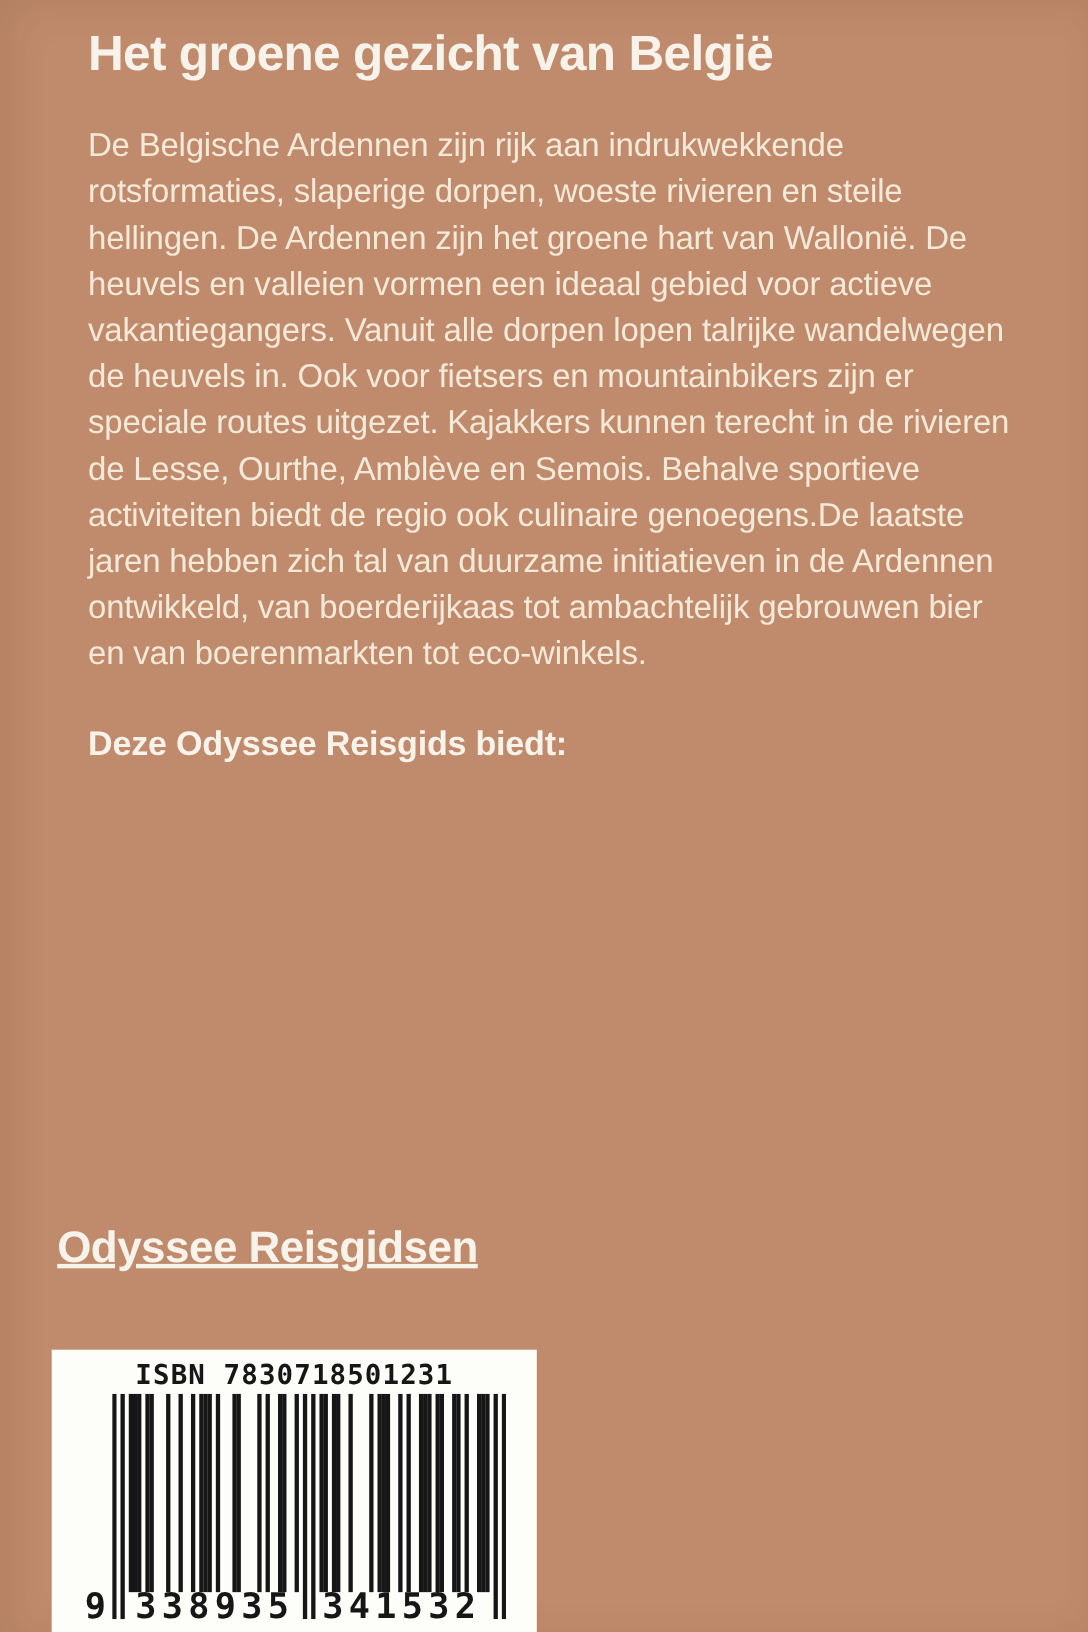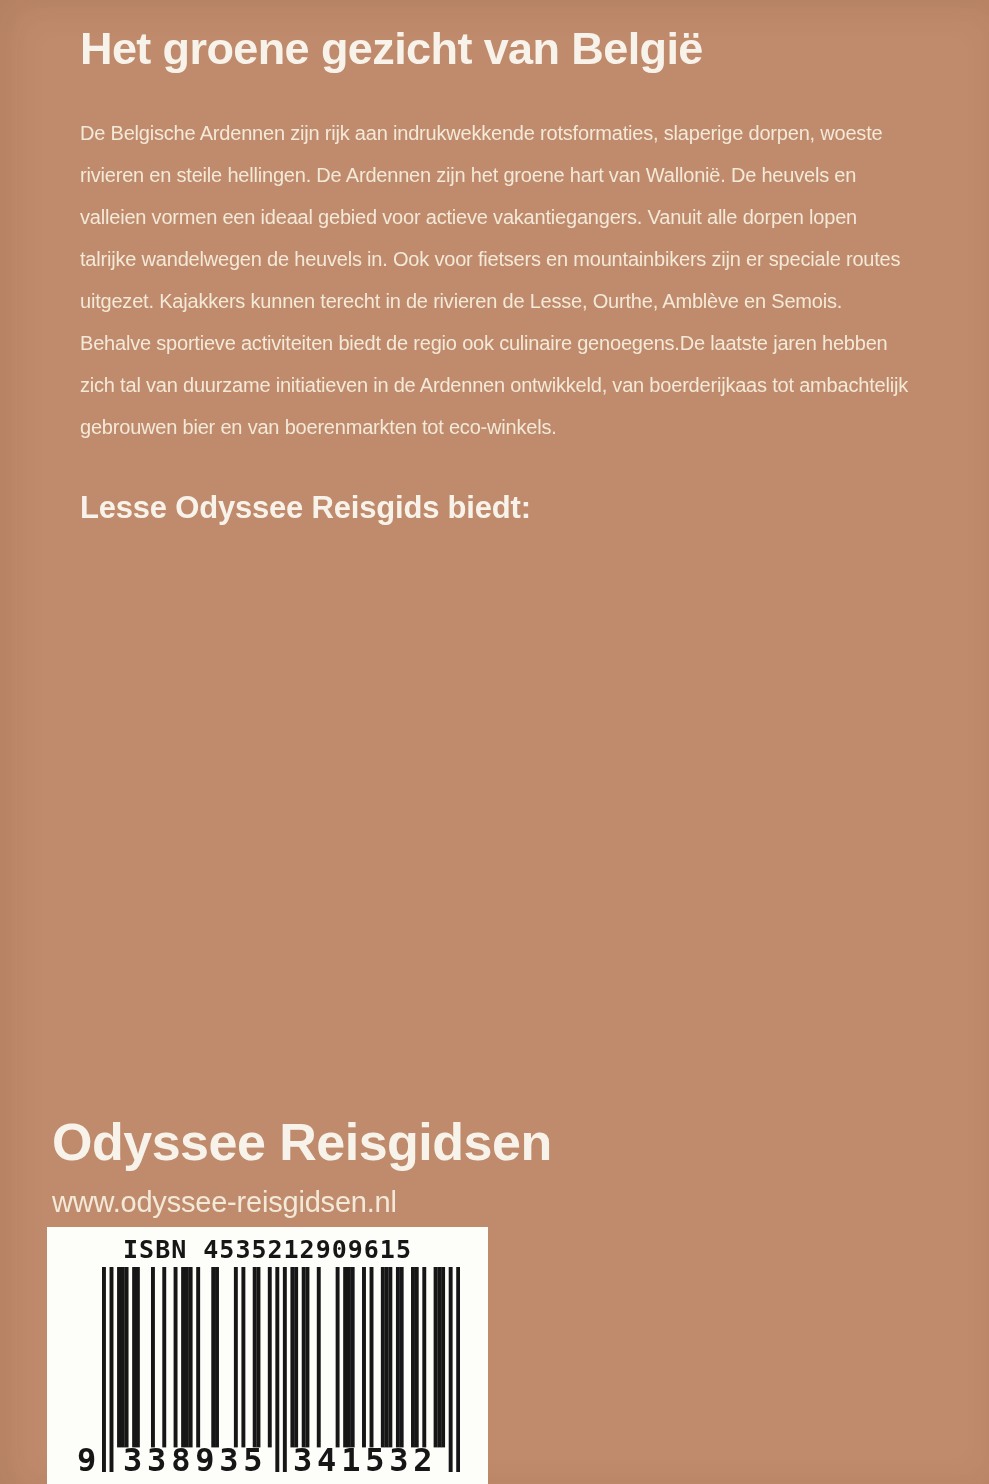--- a/index.html
+++ b/index.html
@@ -24,21 +24,21 @@
   .page-title{
     color:var(--heading);
     font-size:45px;
     font-weight:700;
     letter-spacing:-0.6px;
     line-height:1.1;
   }
   .intro{
     margin-top:38px;
     color:var(--body);
-    font-size:20px;
+    font-size:30px;
     line-height:42px;
     letter-spacing:-0.2px;
     width:838px;
   }
   .list-heading{
     margin-top:42px;
     color:var(--heading);
     font-size:31px;
     font-weight:700;
     letter-spacing:-0.2px;
@@ -61,23 +61,24 @@
     color:var(--body);
     font-size:26px;
   }
   .publisher-block{
     position:absolute;
     left:52px;
     top:1112px;
   }
   .publisher-name{
     color:var(--heading);
-    font-size:52px;
+    font-size:40px;
     font-weight:700;
     letter-spacing:-0.5px;
+    text-decoration:underline;
   }
   .website{
     display:block;
     margin-top:14px;
     color:var(--body);
     font-size:29px;
     letter-spacing:-0.2px;
   }
   .barcode-box{
     position:absolute;
@@ -121,31 +122,30 @@
   .digit-group2{left:246px;letter-spacing:4.8px;}
 </style>
 </head>
 <body>
 
 <div class="cover-content">
   <h1 class="page-title">Het groene gezicht van België</h1>
 
   <p class="intro">De Belgische Ardennen zijn rijk aan indrukwekkende rotsformaties, slaperige dorpen, woeste rivieren en steile hellingen. De Ardennen zijn het groene hart van Wallonië. De heuvels en valleien vormen een ideaal gebied voor actieve vakantiegangers. Vanuit alle dorpen lopen talrijke wandelwegen de heuvels in. Ook voor fietsers en mountainbikers zijn er speciale routes uitgezet. Kajakkers kunnen terecht in de rivieren de Lesse, Ourthe, Amblève en Semois. Behalve sportieve activiteiten biedt de regio ook culinaire genoegens.De laatste jaren hebben zich tal van duurzame initiatieven in de Ardennen ontwikkeld, van boerderijkaas tot ambachtelijk gebrouwen bier en van boerenmarkten tot eco-winkels.</p>
 
-  <h2 class="list-heading">Lesse Odyssee Reisgids biedt:</h2>
+  <h2 class="list-heading">Deze Odyssee Reisgids biedt:</h2>
 
 </div>
 
 <div class="publisher-block">
   <div class="publisher-name">Odyssee Reisgidsen</div>
-  <span class="website">www.odyssee-reisgidsen.nl</span>
 </div>
 
 <div class="barcode-box">
-  <div class="isbn-label">ISBN 4535212909615</div>
+  <div class="isbn-label">ISBN 7830718501231</div>
   <svg class="ean13-barcode" viewBox="0 0 95 100" preserveAspectRatio="none" aria-hidden="true" fill="#161616">
       <rect x="0" y="0" width="1.04" height="100"></rect>
       <rect x="2" y="0" width="1.04" height="100"></rect>
       <rect x="4" y="0" width="1.04" height="88"></rect>
       <rect x="5" y="0" width="1.04" height="88"></rect>
       <rect x="6" y="0" width="1.04" height="88"></rect>
       <rect x="8" y="0" width="1.04" height="88"></rect>
       <rect x="9" y="0" width="1.04" height="88"></rect>
       <rect x="13" y="0" width="1.04" height="88"></rect>
       <rect x="16" y="0" width="1.04" height="88"></rect>

